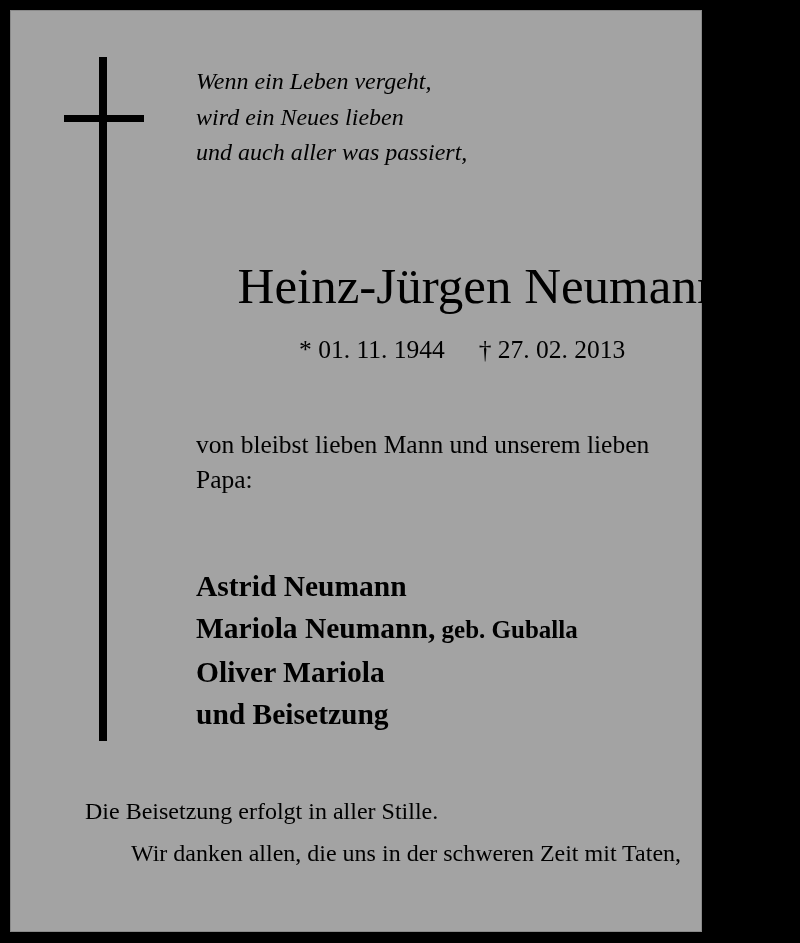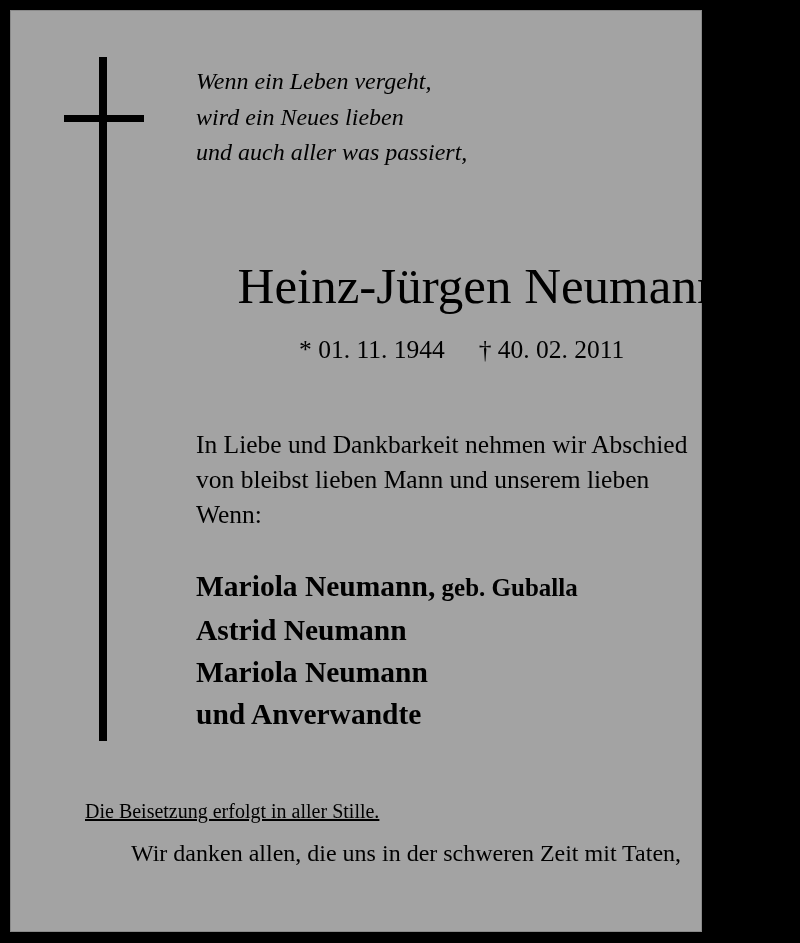--- a/index.html
+++ b/index.html
@@ -88,24 +88,23 @@
       line-height: 42px;
       white-space: nowrap;
     }
     .mourners .maiden {
       font-size: 25px;
     }
     .burial-note {
       position: absolute;
       left: 75px;
       top: 784px;
-      font-size: 20px;
+      font-size: 24px;
       line-height: 34px;
       white-space: nowrap;
-      text-decoration: underline;
     }
     .thanks {
       position: absolute;
       left: 75px;
       top: 826px;
       font-size: 24px;
       line-height: 34px;
       white-space: nowrap;
       margin-left: 46px;
     }
@@ -122,34 +121,33 @@
 
   <div class="poem">
     <div>Wenn ein Leben vergeht,</div>
     <div>wird ein Neues lieben</div>
     <div>und auch aller was passiert,</div>
   </div>
 
   <div class="deceased-name">Heinz-Jürgen Neumann</div>
 
   <div class="dates">
-    <span>* 01. 11. 1944</span><span class="death">† 40. 02. 2011</span>
+    <span>* 01. 11. 1944</span><span class="death">† 27. 02. 2013</span>
   </div>
 
   <div class="farewell">
-    <div>In Liebe und Dankbarkeit nehmen wir Abschied</div>
     <div>von bleibst lieben Mann und unserem lieben</div>
-    <div>Wenn:</div>
+    <div>Papa:</div>
   </div>
 
   <div class="mourners">
+    <div><span>Astrid Neumann</span></div>
     <div><span>Mariola Neumann,</span><span class="maiden"> geb. Guballa</span></div>
-    <div><span>Astrid Neumann</span></div>
-    <div><span>Mariola Neumann</span></div>
-    <div><span>und Anverwandte</span></div>
+    <div><span>Oliver Mariola</span></div>
+    <div><span>und Beisetzung</span></div>
   </div>
 
   <div class="burial-note">Die Beisetzung erfolgt in aller Stille.</div>
 
   <div class="thanks">
     <div>Wir danken allen, die uns in der schweren Zeit mit Taten,</div>
   </div>
 
 </div>
 

